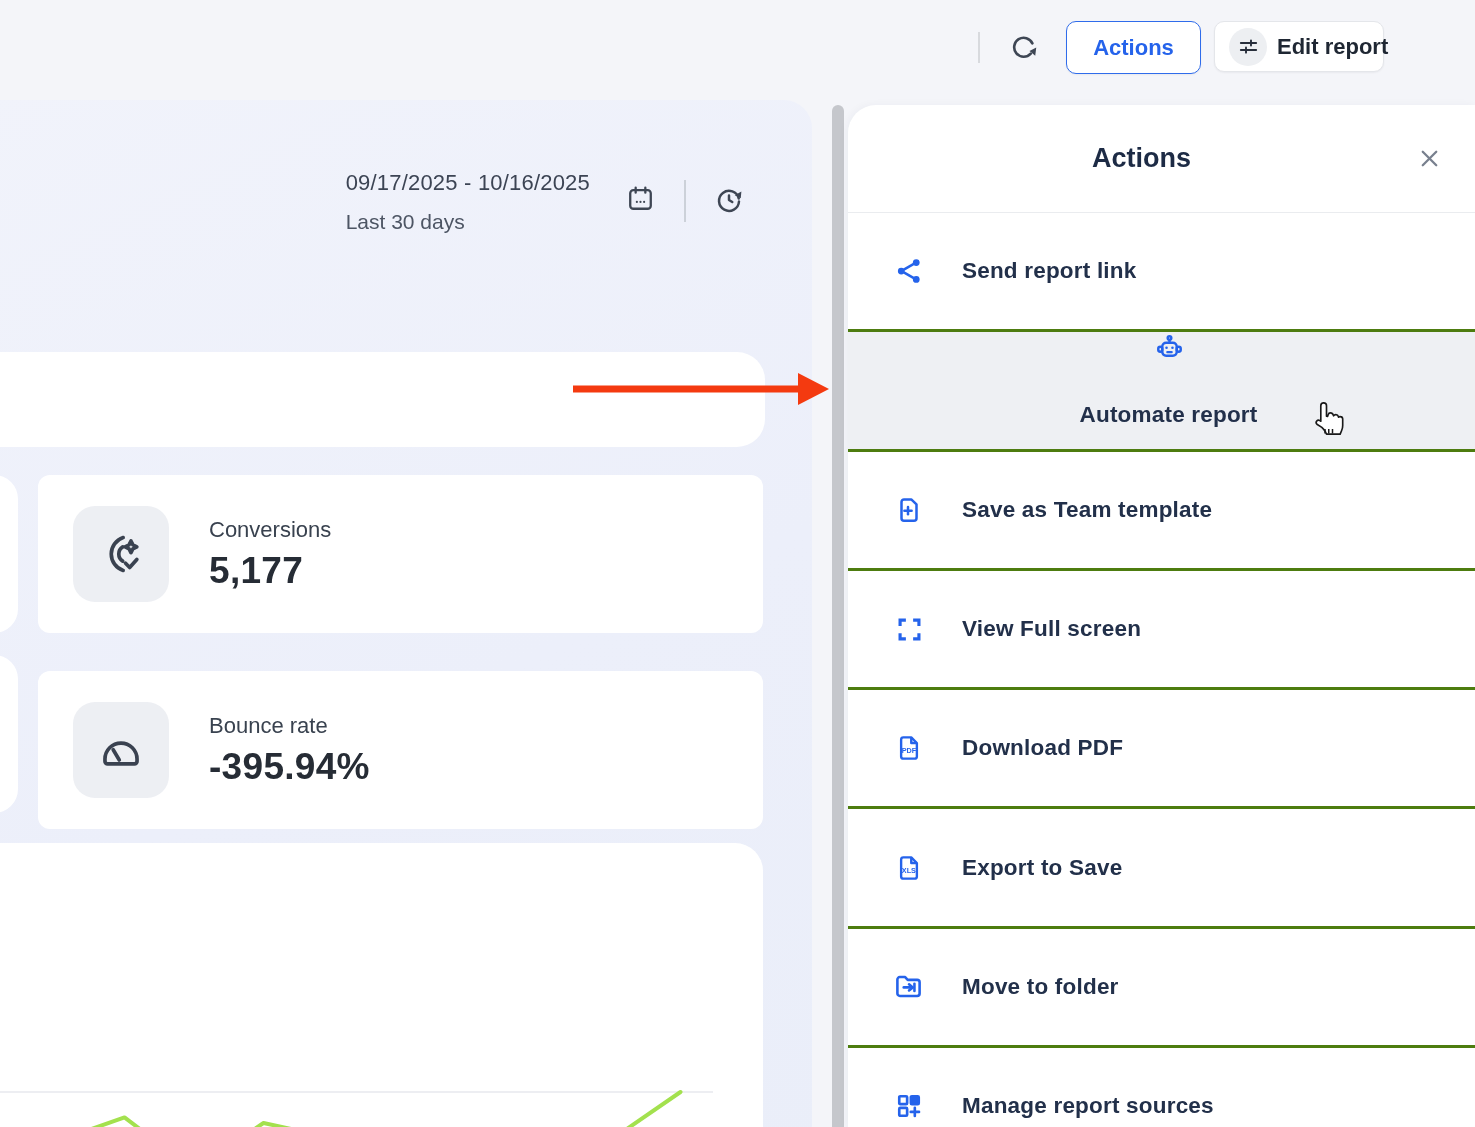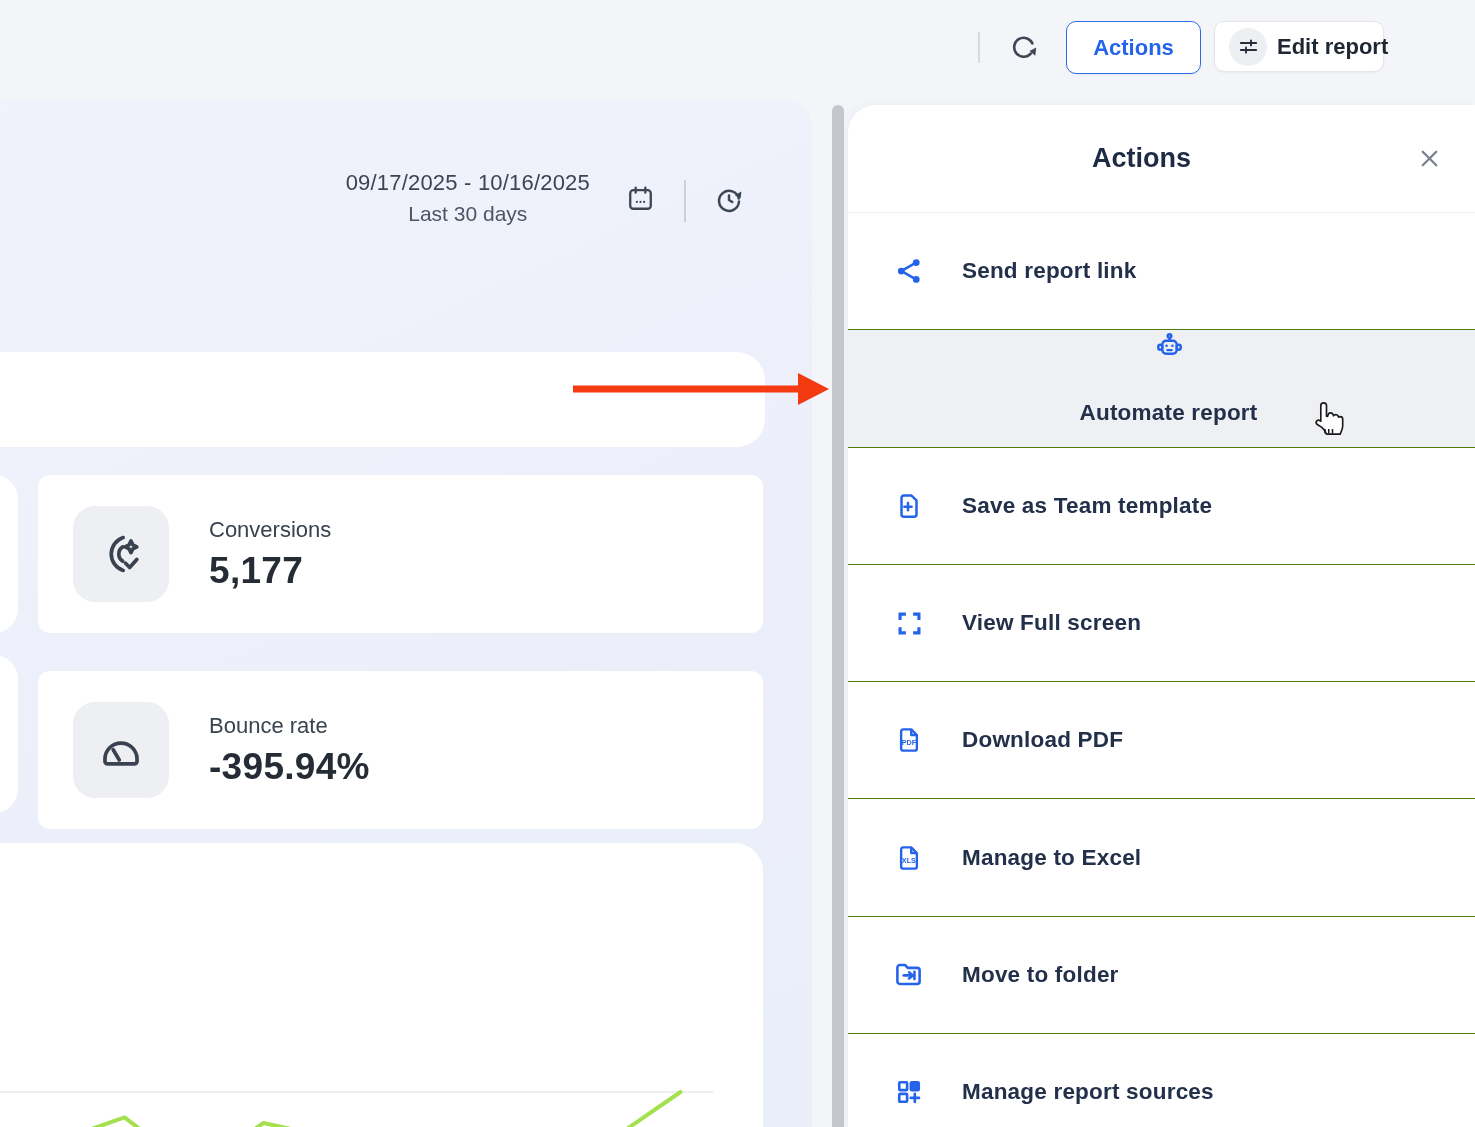--- a/index.html
+++ b/index.html
@@ -26,23 +26,23 @@
     box-shadow:0 1px 2px rgba(16,24,40,.05);cursor:pointer;
   }
   .btn-edit .badge{width:38px;height:38px;border-radius:50%;background:#edeff2;display:flex;align-items:center;justify-content:center;flex:0 0 auto;}
   .btn-edit .lbl{font-size:22px;font-weight:600;color:#1f2733;white-space:nowrap;}
   
   .report-panel{
     position:absolute;left:-40px;top:100px;width:852px;height:1100px;
     background:linear-gradient(155deg,#f1f3fb 0%,#eceffa 55%,#eaeef9 100%);
     border-radius:28px;
   }
-  .date-block{position:absolute;right:222px;top:70px;text-align:center;cursor:pointer;}
+  .date-block{position:absolute;right:222px;top:70px;text-align:left;cursor:pointer;}
   .date-range{font-size:22px;font-weight:500;color:#3c4454;letter-spacing:.2px;}
-  .date-preset{font-size:21px;font-weight:400;color:#4d5564;margin-top:6px;}
+  .date-preset{font-size:21px;font-weight:400;color:#4d5564;margin-top:14px;}
   .cal-icon{position:absolute;left:666px;top:84px;width:29px;height:29px;cursor:pointer;}
   .dr-divider{position:absolute;left:724px;top:80px;width:2px;height:42px;background:#ccd1d9;}
   .hist-icon{position:absolute;left:754px;top:85px;width:30px;height:30px;cursor:pointer;}
   .toolbar-card{position:absolute;left:0;top:252px;width:805px;height:95px;background:#fff;border-radius:28px;}
   .sliver{position:absolute;left:0;width:58px;height:158px;background:#fff;border-radius:24px;}
   .sliver.s1{top:375px;}
   .sliver.s2{top:555px;}
   .metric-card{
     position:absolute;left:78px;width:725px;height:158px;background:#fff;border-radius:12px;
     display:flex;align-items:center;padding:0 0 0 35px;box-sizing:border-box;gap:40px;
@@ -58,21 +58,21 @@
   .scrollbar{position:absolute;left:832px;top:105px;width:12px;height:1022px;background:#c5c7cc;border-radius:7px 7px 0 0;cursor:grab;}
   
   .actions-panel{
     position:absolute;left:848px;top:105px;width:627px;height:1022px;
     background:#fff;border-top-left-radius:28px;box-shadow:-2px 0 8px rgba(30,40,70,.04);
   }
   .ap-header{height:107px;border-bottom:1px solid #eaecef;display:flex;align-items:center;padding:0 26px 0 26px;}
   .ap-title{flex:1;text-align:center;font-size:27px;font-weight:700;color:#1d2b45;}
   .ap-close{width:40px;height:40px;display:flex;align-items:center;justify-content:center;cursor:pointer;flex:0 0 auto;}
   .menu-item{
-    height:116.3px;border-bottom:1px solid #4d7c0f;
+    height:116.3px;border-bottom:3px solid #4d7c0f;
     display:flex;align-items:center;gap:38px;padding:0 30px 0 44px;cursor:pointer;position:relative;
   }
   .menu-item.active{background:#eef0f3;flex-direction:column;}
   .mi-icon{width:32px;height:32px;flex:0 0 auto;display:flex;align-items:center;justify-content:flex-end;}
   .mi-label{font-size:22.5px;font-weight:700;color:#22304a;letter-spacing:.2px;}
   
   .red-arrow{position:absolute;left:570px;top:368px;pointer-events:none;}
   .cursor{position:absolute;left:1310px;top:400px;pointer-events:none;}
   svg text{font-family:"Liberation Sans", sans-serif;}
 </style>
@@ -258,21 +258,21 @@
   </div>
 
   <div class="menu-item">
     <span class="mi-icon">
       <svg width="30" height="30" viewBox="0 0 24 24" fill="none" stroke="#2563eb" stroke-width="1.9" stroke-linejoin="round">
         <path d="M13.8 3.5 H7.5 a1.8 1.8 0 0 0 -1.8 1.8 v13.4 a1.8 1.8 0 0 0 1.8 1.8 h9 a1.8 1.8 0 0 0 1.8 -1.8 V8 z"></path>
         <path d="M13.8 3.5 V8 h4.5"></path>
         <text x="11.9" y="15.6" text-anchor="middle" font-size="5.8" font-weight="bold" fill="#2563eb" stroke="none">XLS</text>
       </svg>
     </span>
-    <span class="mi-label">Manage to Excel</span>
+    <span class="mi-label">Export to Save</span>
   </div>
 
   <div class="menu-item">
     <span class="mi-icon">
       <svg width="31" height="31" viewBox="0 0 24 24" fill="none" stroke="#2563eb" stroke-width="2" stroke-linecap="round" stroke-linejoin="round">
         <path d="M3.4 6.6 a1.9 1.9 0 0 1 1.9 -1.9 h4.1 l2 2.2 h7.3 a1.9 1.9 0 0 1 1.9 1.9 v8.6 a1.9 1.9 0 0 1 -1.9 1.9 H5.3 a1.9 1.9 0 0 1 -1.9 -1.9 z"></path>
         <line x1="8.3" y1="12.7" x2="14.2" y2="12.7"></line>
         <path d="M12.4 10.3 l2.9 2.4 -2.9 2.4"></path>
         <line x1="16.6" y1="9.9" x2="16.6" y2="15.5"></line>
       </svg>

